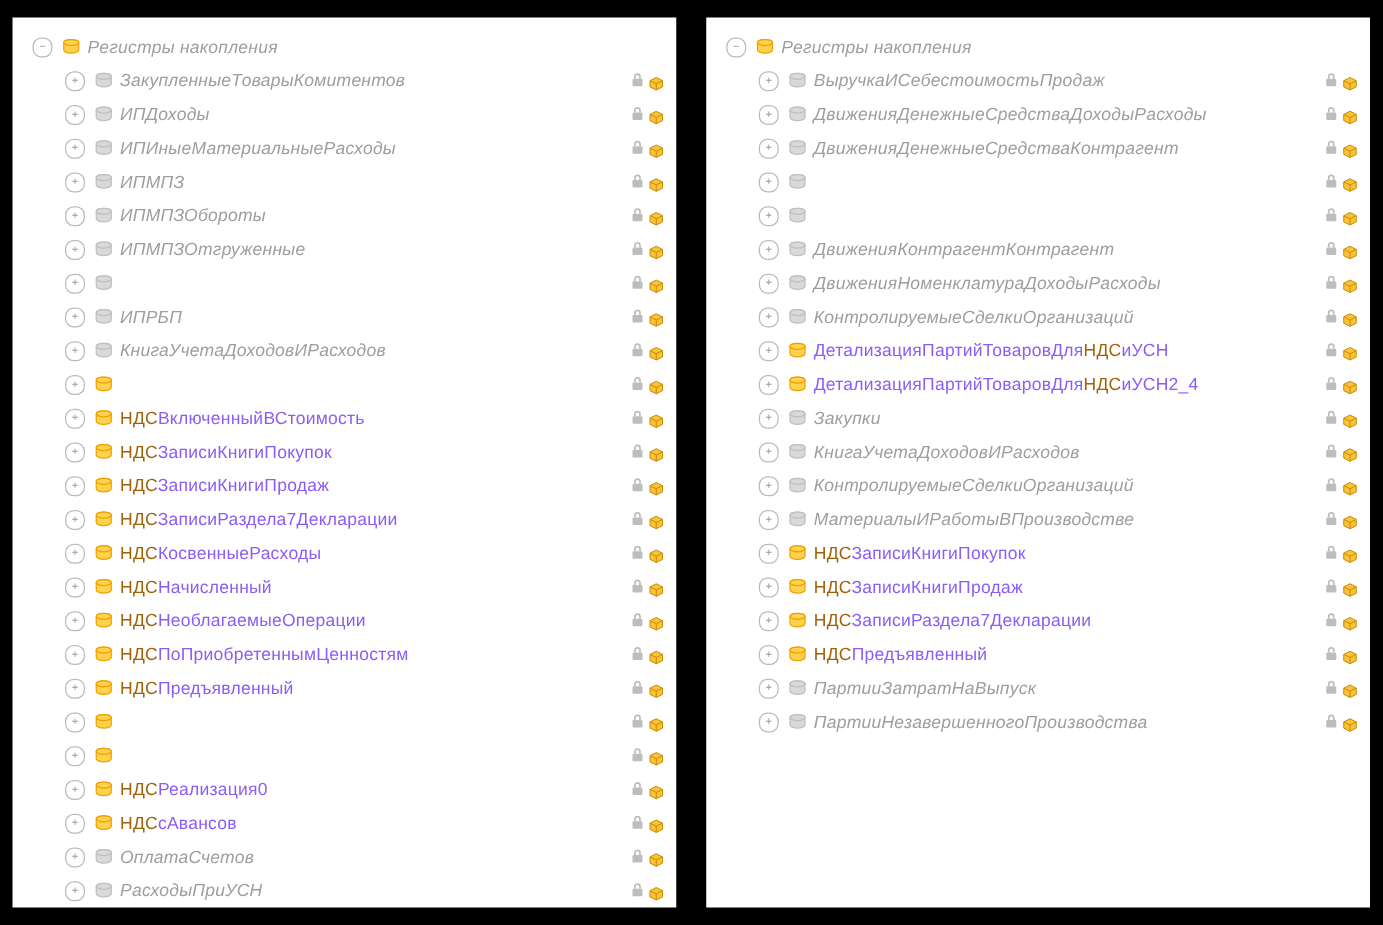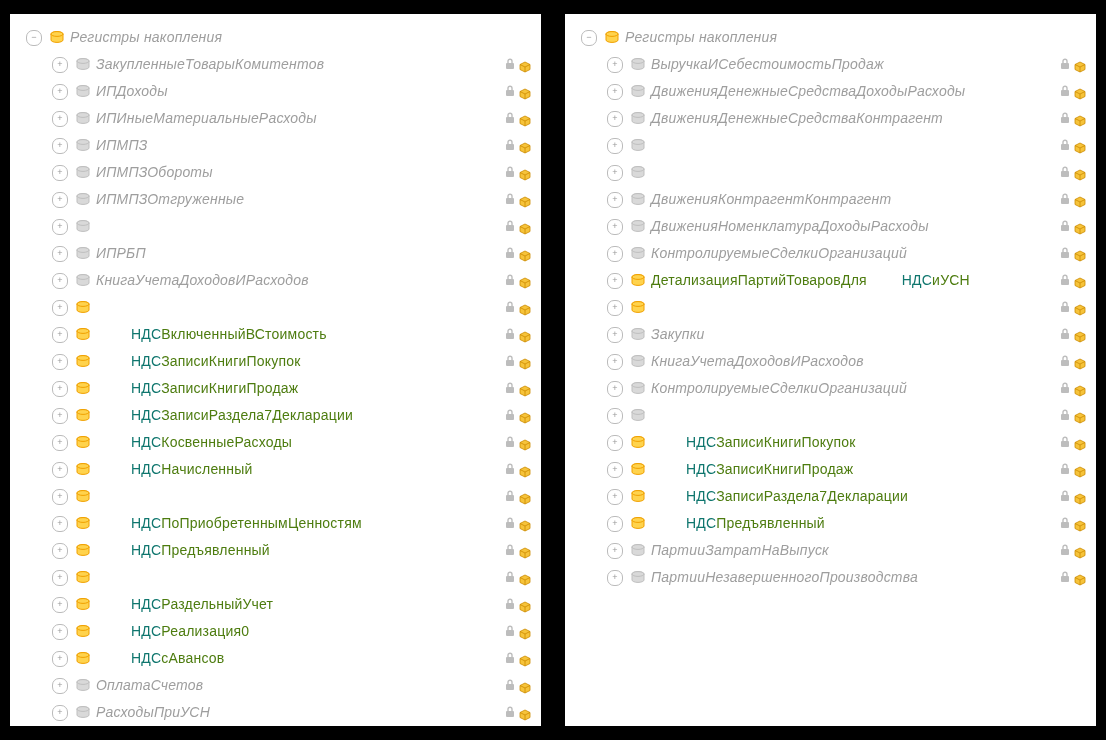--- a/index.html
+++ b/index.html
@@ -6,22 +6,22 @@
   .frame{width:1106px;height:740px;background:#000;position:relative;display:flex;}
   .panel{background:#fff;flex:1;padding:10px 4px 10px 4px;box-sizing:border-box;overflow:hidden;margin:14px 10px;}
   .row{display:flex;align-items:center;height:27px;line-height:27px;white-space:nowrap;position:relative;}
   .expander{width:14px;height:14px;border:1px solid #bbb;border-radius:7px;display:flex;align-items:center;justify-content:center;margin:0 4px;flex:none;cursor:pointer;color:#999;font-size:9px;}
   .ind1{padding-left:8px;}
   .ind2{padding-left:34px;}
   .reg-icon{width:18px;height:18px;flex:none;margin:0 4px 0 2px;position:relative;}
   .reg-icon svg{display:block;}
   .label{flex:none;letter-spacing:0.2px;}
   .muted{color:#9e9e9e;font-style:italic;}
-  .dark{color:#4d7c0f;}
-  .red{color:#0f766e;margin-left:35px;}
+  .dark{color:#8b5cf6;}
+  .red{color:#a16207;}
   .lock{width:10px;height:12px;position:absolute;right:22px;top:7px;}
   .cube{width:12px;height:12px;position:absolute;right:6px;top:10px;}
   .lock svg,.cube svg{display:block;}
   .sep{width:4px;background:#000;}
   .panel-inner{position:relative;height:100%;}
 </style>
 </head>
 <body>
 
 <div class="frame">
@@ -422,20 +422,21 @@
         </div>
         <div class="row ind2">
           <span class="expander">+</span>
           <span class="reg-icon">
             <svg width="18" height="18" viewBox="0 0 18 18">
     <ellipse cx="9" cy="5" rx="6" ry="2.4" fill="#ffd34d" stroke="#f0a000" stroke-width="1"></ellipse>
     <path d="M3 5 v6 a6 2.4 0 0 0 12 0 v-6" fill="#ffd34d" stroke="#f0a000" stroke-width="1"></path>
     <ellipse cx="9" cy="5" rx="6" ry="2.4" fill="#ffd34d" stroke="#f0a000" stroke-width="1"></ellipse>
   </svg>
           </span>
+          <span class="label"><span class="red">НДС</span><span class="dark">НеоблагаемыеОперации</span></span>
           <span class="lock">
             <svg width="10" height="12" viewBox="0 0 10 12">
     <rect x="1" y="5" width="8" height="6" rx="1" fill="#bdbdbd"></rect>
     <path d="M3 5 V3.2 a2 2 0 0 1 4 0 V5" fill="none" stroke="#bdbdbd" stroke-width="1.4"></path>
   </svg>
           </span>
           <span class="cube">
             <svg width="12" height="12" viewBox="0 0 12 12">
     <polygon points="6,1 11,3.5 11,8.5 6,11 1,8.5 1,3.5" fill="#f6c33a" stroke="#cc8a00" stroke-width="0.8"></polygon>
     <polyline points="1,3.5 6,6 11,3.5" fill="none" stroke="#cc8a00" stroke-width="0.8"></polyline>
@@ -516,21 +517,20 @@
         </div>
         <div class="row ind2">
           <span class="expander">+</span>
           <span class="reg-icon">
             <svg width="18" height="18" viewBox="0 0 18 18">
     <ellipse cx="9" cy="5" rx="6" ry="2.4" fill="#ffd34d" stroke="#f0a000" stroke-width="1"></ellipse>
     <path d="M3 5 v6 a6 2.4 0 0 0 12 0 v-6" fill="#ffd34d" stroke="#f0a000" stroke-width="1"></path>
     <ellipse cx="9" cy="5" rx="6" ry="2.4" fill="#ffd34d" stroke="#f0a000" stroke-width="1"></ellipse>
   </svg>
           </span>
-          <span class="label"><span class="red">НДС</span><span class="dark">РаздельныйУчет</span></span>
           <span class="lock">
             <svg width="10" height="12" viewBox="0 0 10 12">
     <rect x="1" y="5" width="8" height="6" rx="1" fill="#bdbdbd"></rect>
     <path d="M3 5 V3.2 a2 2 0 0 1 4 0 V5" fill="none" stroke="#bdbdbd" stroke-width="1.4"></path>
   </svg>
           </span>
           <span class="cube">
             <svg width="12" height="12" viewBox="0 0 12 12">
     <polygon points="6,1 11,3.5 11,8.5 6,11 1,8.5 1,3.5" fill="#f6c33a" stroke="#cc8a00" stroke-width="0.8"></polygon>
     <polyline points="1,3.5 6,6 11,3.5" fill="none" stroke="#cc8a00" stroke-width="0.8"></polyline>
@@ -866,20 +866,21 @@
         </div>
         <div class="row ind2">
           <span class="expander">+</span>
           <span class="reg-icon">
             <svg width="18" height="18" viewBox="0 0 18 18">
     <ellipse cx="9" cy="5" rx="6" ry="2.4" fill="#ffd34d" stroke="#f0a000" stroke-width="1"></ellipse>
     <path d="M3 5 v6 a6 2.4 0 0 0 12 0 v-6" fill="#ffd34d" stroke="#f0a000" stroke-width="1"></path>
     <ellipse cx="9" cy="5" rx="6" ry="2.4" fill="#ffd34d" stroke="#f0a000" stroke-width="1"></ellipse>
   </svg>
           </span>
+          <span class="label"><span class="dark">ДетализацияПартийТоваровДля</span><span class="red">НДС</span><span class="dark">иУСН2_4</span></span>
           <span class="lock">
             <svg width="10" height="12" viewBox="0 0 10 12">
     <rect x="1" y="5" width="8" height="6" rx="1" fill="#bdbdbd"></rect>
     <path d="M3 5 V3.2 a2 2 0 0 1 4 0 V5" fill="none" stroke="#bdbdbd" stroke-width="1.4"></path>
   </svg>
           </span>
           <span class="cube">
             <svg width="12" height="12" viewBox="0 0 12 12">
     <polygon points="6,1 11,3.5 11,8.5 6,11 1,8.5 1,3.5" fill="#f6c33a" stroke="#cc8a00" stroke-width="0.8"></polygon>
     <polyline points="1,3.5 6,6 11,3.5" fill="none" stroke="#cc8a00" stroke-width="0.8"></polyline>
@@ -961,20 +962,21 @@
         </div>
         <div class="row ind2">
           <span class="expander">+</span>
           <span class="reg-icon">
             <svg width="18" height="18" viewBox="0 0 18 18">
     <ellipse cx="9" cy="5" rx="6" ry="2.4" fill="#d9d9d9" stroke="#bfbfbf" stroke-width="1"></ellipse>
     <path d="M3 5 v6 a6 2.4 0 0 0 12 0 v-6" fill="#d9d9d9" stroke="#bfbfbf" stroke-width="1"></path>
     <ellipse cx="9" cy="5" rx="6" ry="2.4" fill="#d9d9d9" stroke="#bfbfbf" stroke-width="1"></ellipse>
   </svg>
           </span>
+          <span class="label"><span class="muted">МатериалыИРаботыВПроизводстве</span></span>
           <span class="lock">
             <svg width="10" height="12" viewBox="0 0 10 12">
     <rect x="1" y="5" width="8" height="6" rx="1" fill="#bdbdbd"></rect>
     <path d="M3 5 V3.2 a2 2 0 0 1 4 0 V5" fill="none" stroke="#bdbdbd" stroke-width="1.4"></path>
   </svg>
           </span>
           <span class="cube">
             <svg width="12" height="12" viewBox="0 0 12 12">
     <polygon points="6,1 11,3.5 11,8.5 6,11 1,8.5 1,3.5" fill="#f6c33a" stroke="#cc8a00" stroke-width="0.8"></polygon>
     <polyline points="1,3.5 6,6 11,3.5" fill="none" stroke="#cc8a00" stroke-width="0.8"></polyline>

